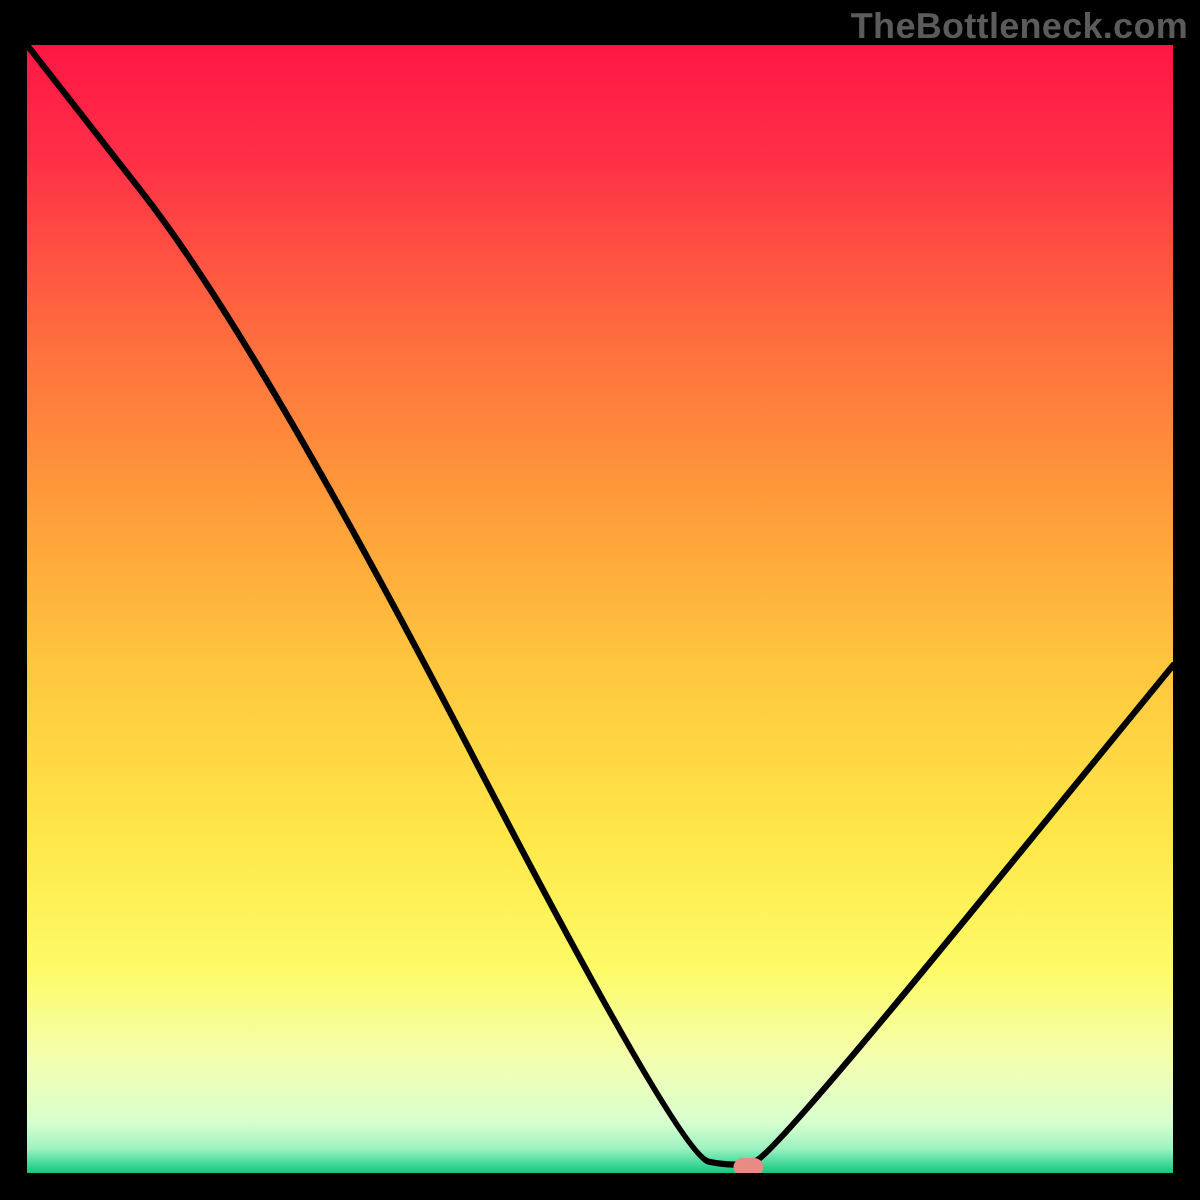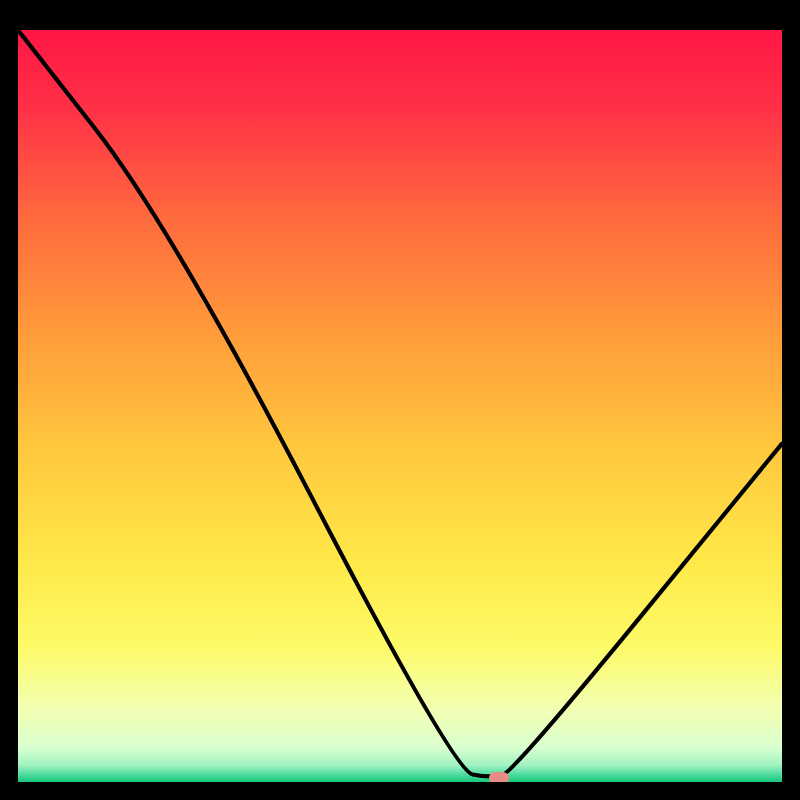--- a/index.html
+++ b/index.html
@@ -57,20 +57,21 @@
     border-radius: 6px;
     background: #e78b84;
     z-index: 11;
     transform: translate(-50%, -50%);
   }
 </style>
 </head>
 <body>
 
 <div class="frame">
+  <div class="watermark">TheBottleneck.com</div>
 
   <div class="plot">
     <svg class="gradient-bg" viewBox="0 0 100 100" preserveAspectRatio="none">
       <defs>
         <linearGradient id="bg-grad" x1="0" y1="0" x2="0" y2="1">
             <stop offset="0%" stop-color="#ff1744"></stop>
             <stop offset="10%" stop-color="#ff2f47"></stop>
             <stop offset="25%" stop-color="#ff6a3e"></stop>
             <stop offset="40%" stop-color="#ff9a3a"></stop>
             <stop offset="55.00000000000001%" stop-color="#ffc63e"></stop>

